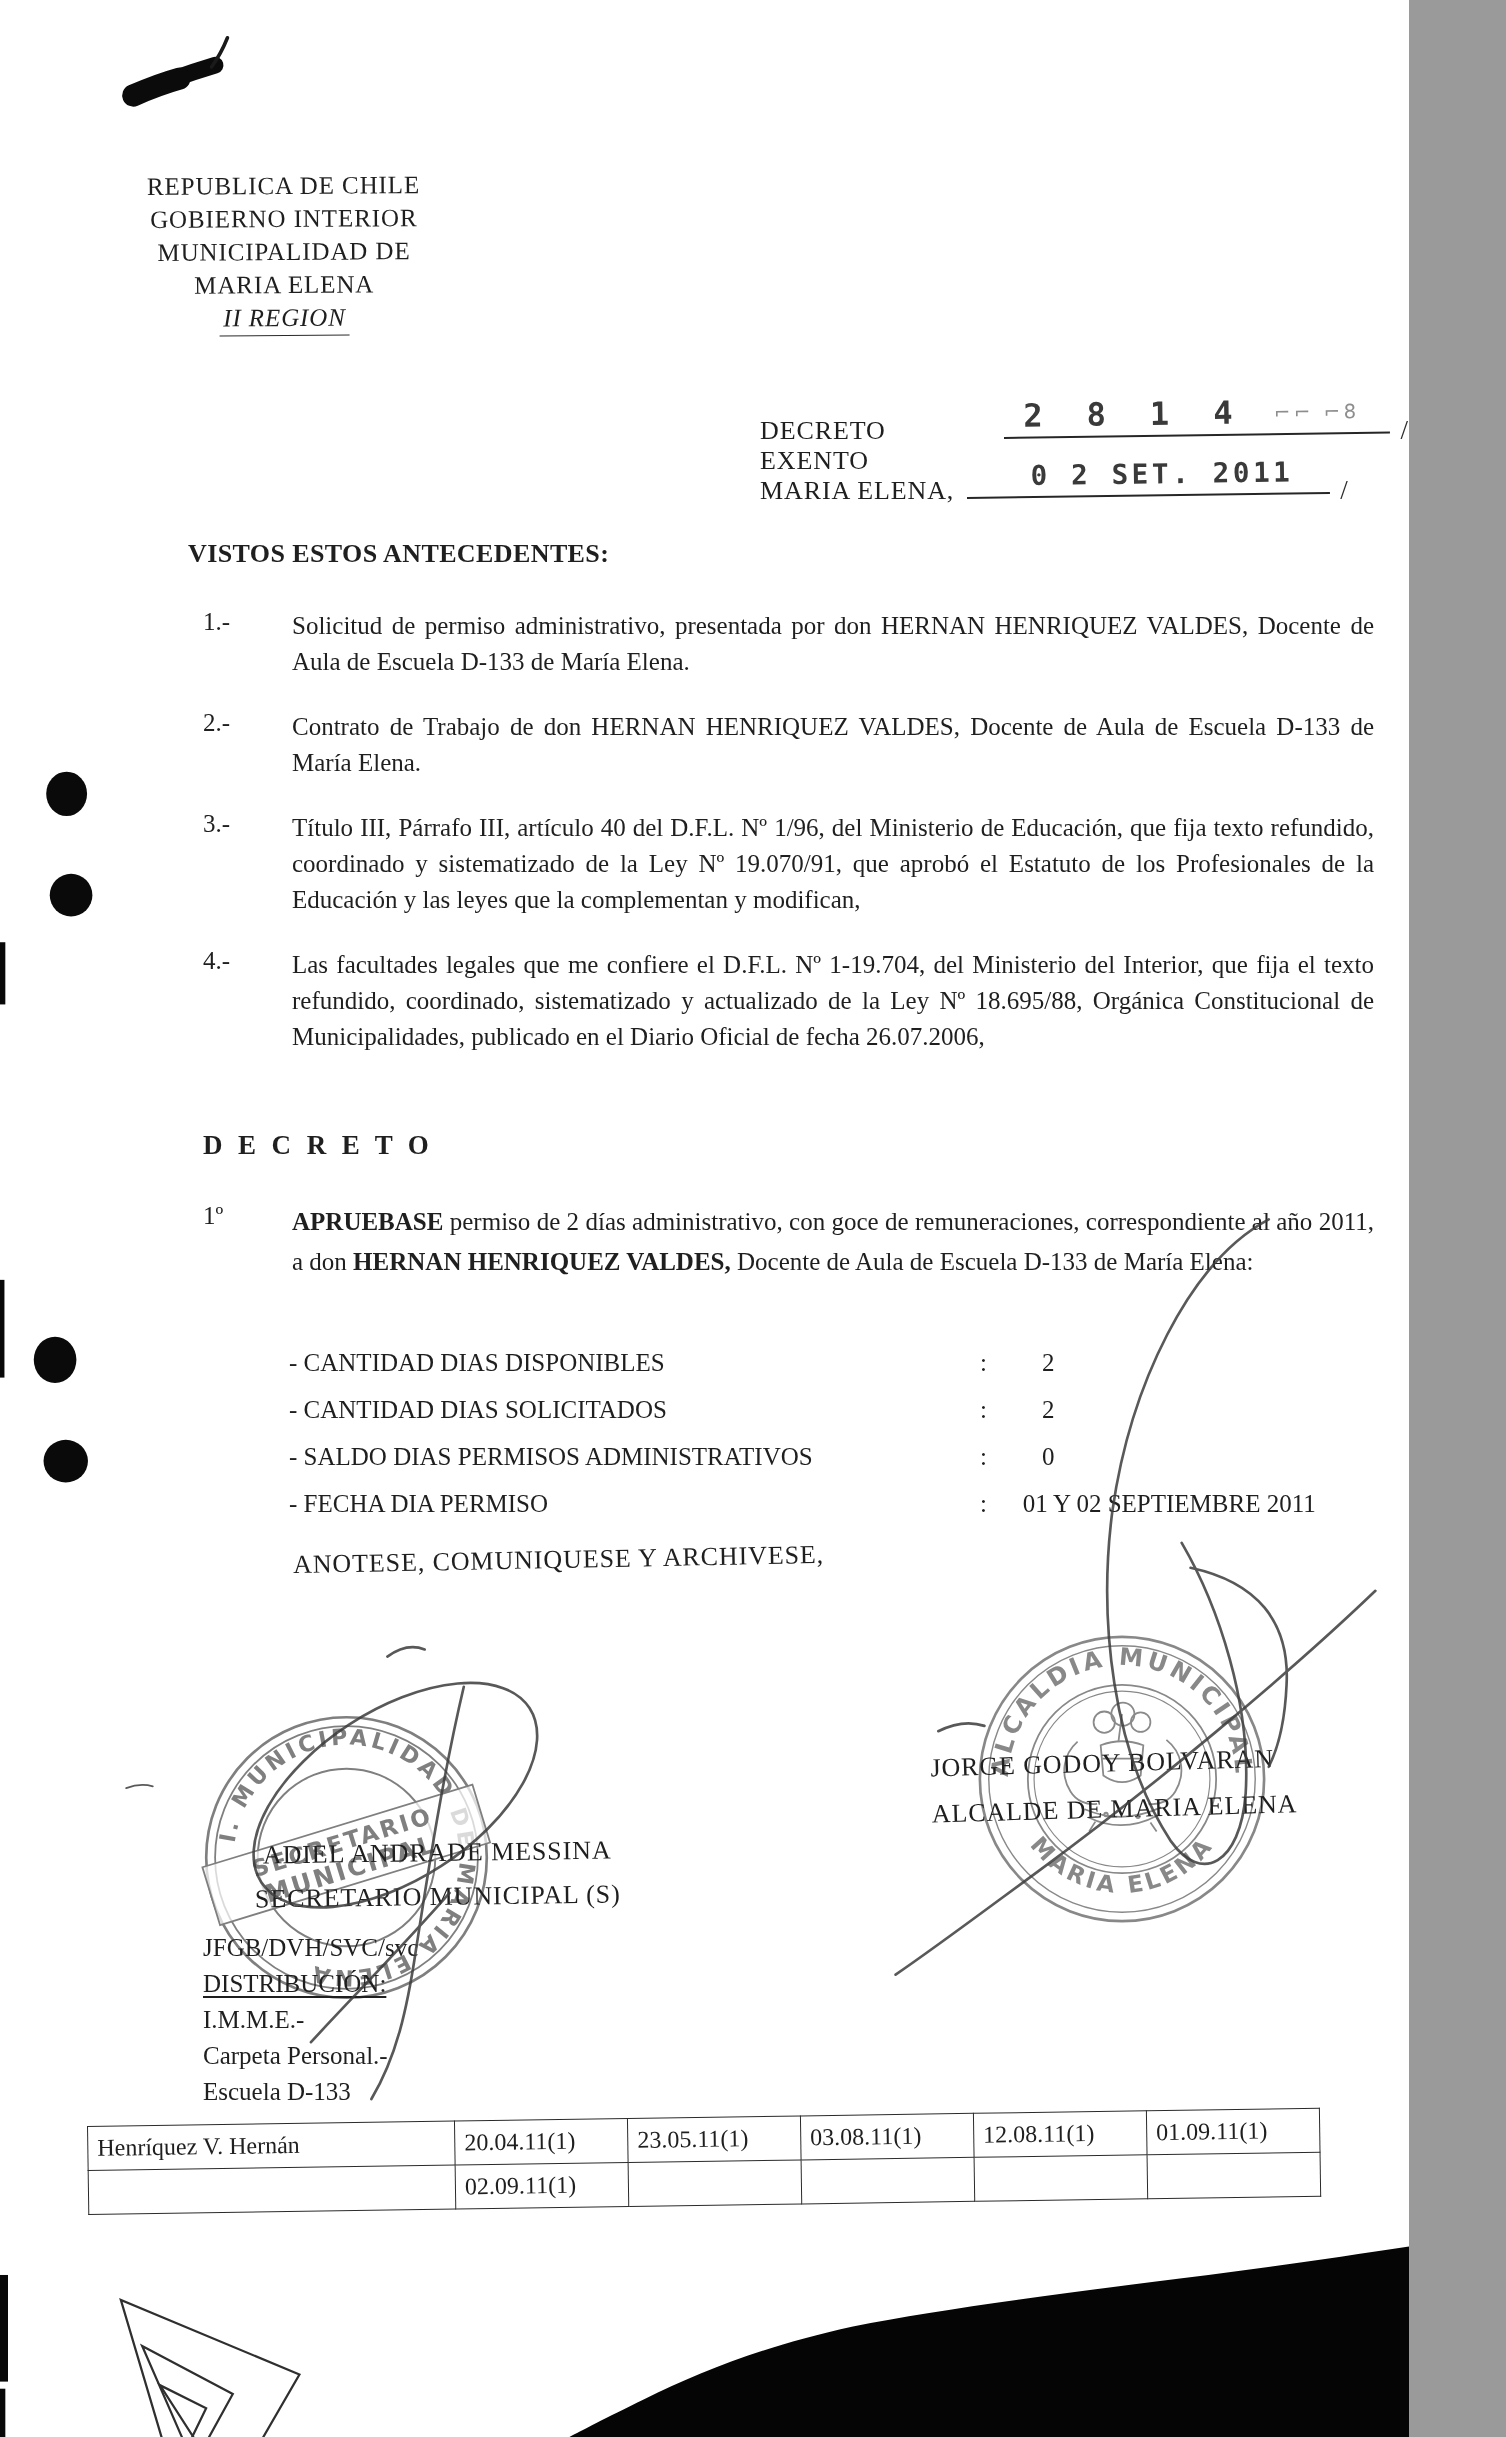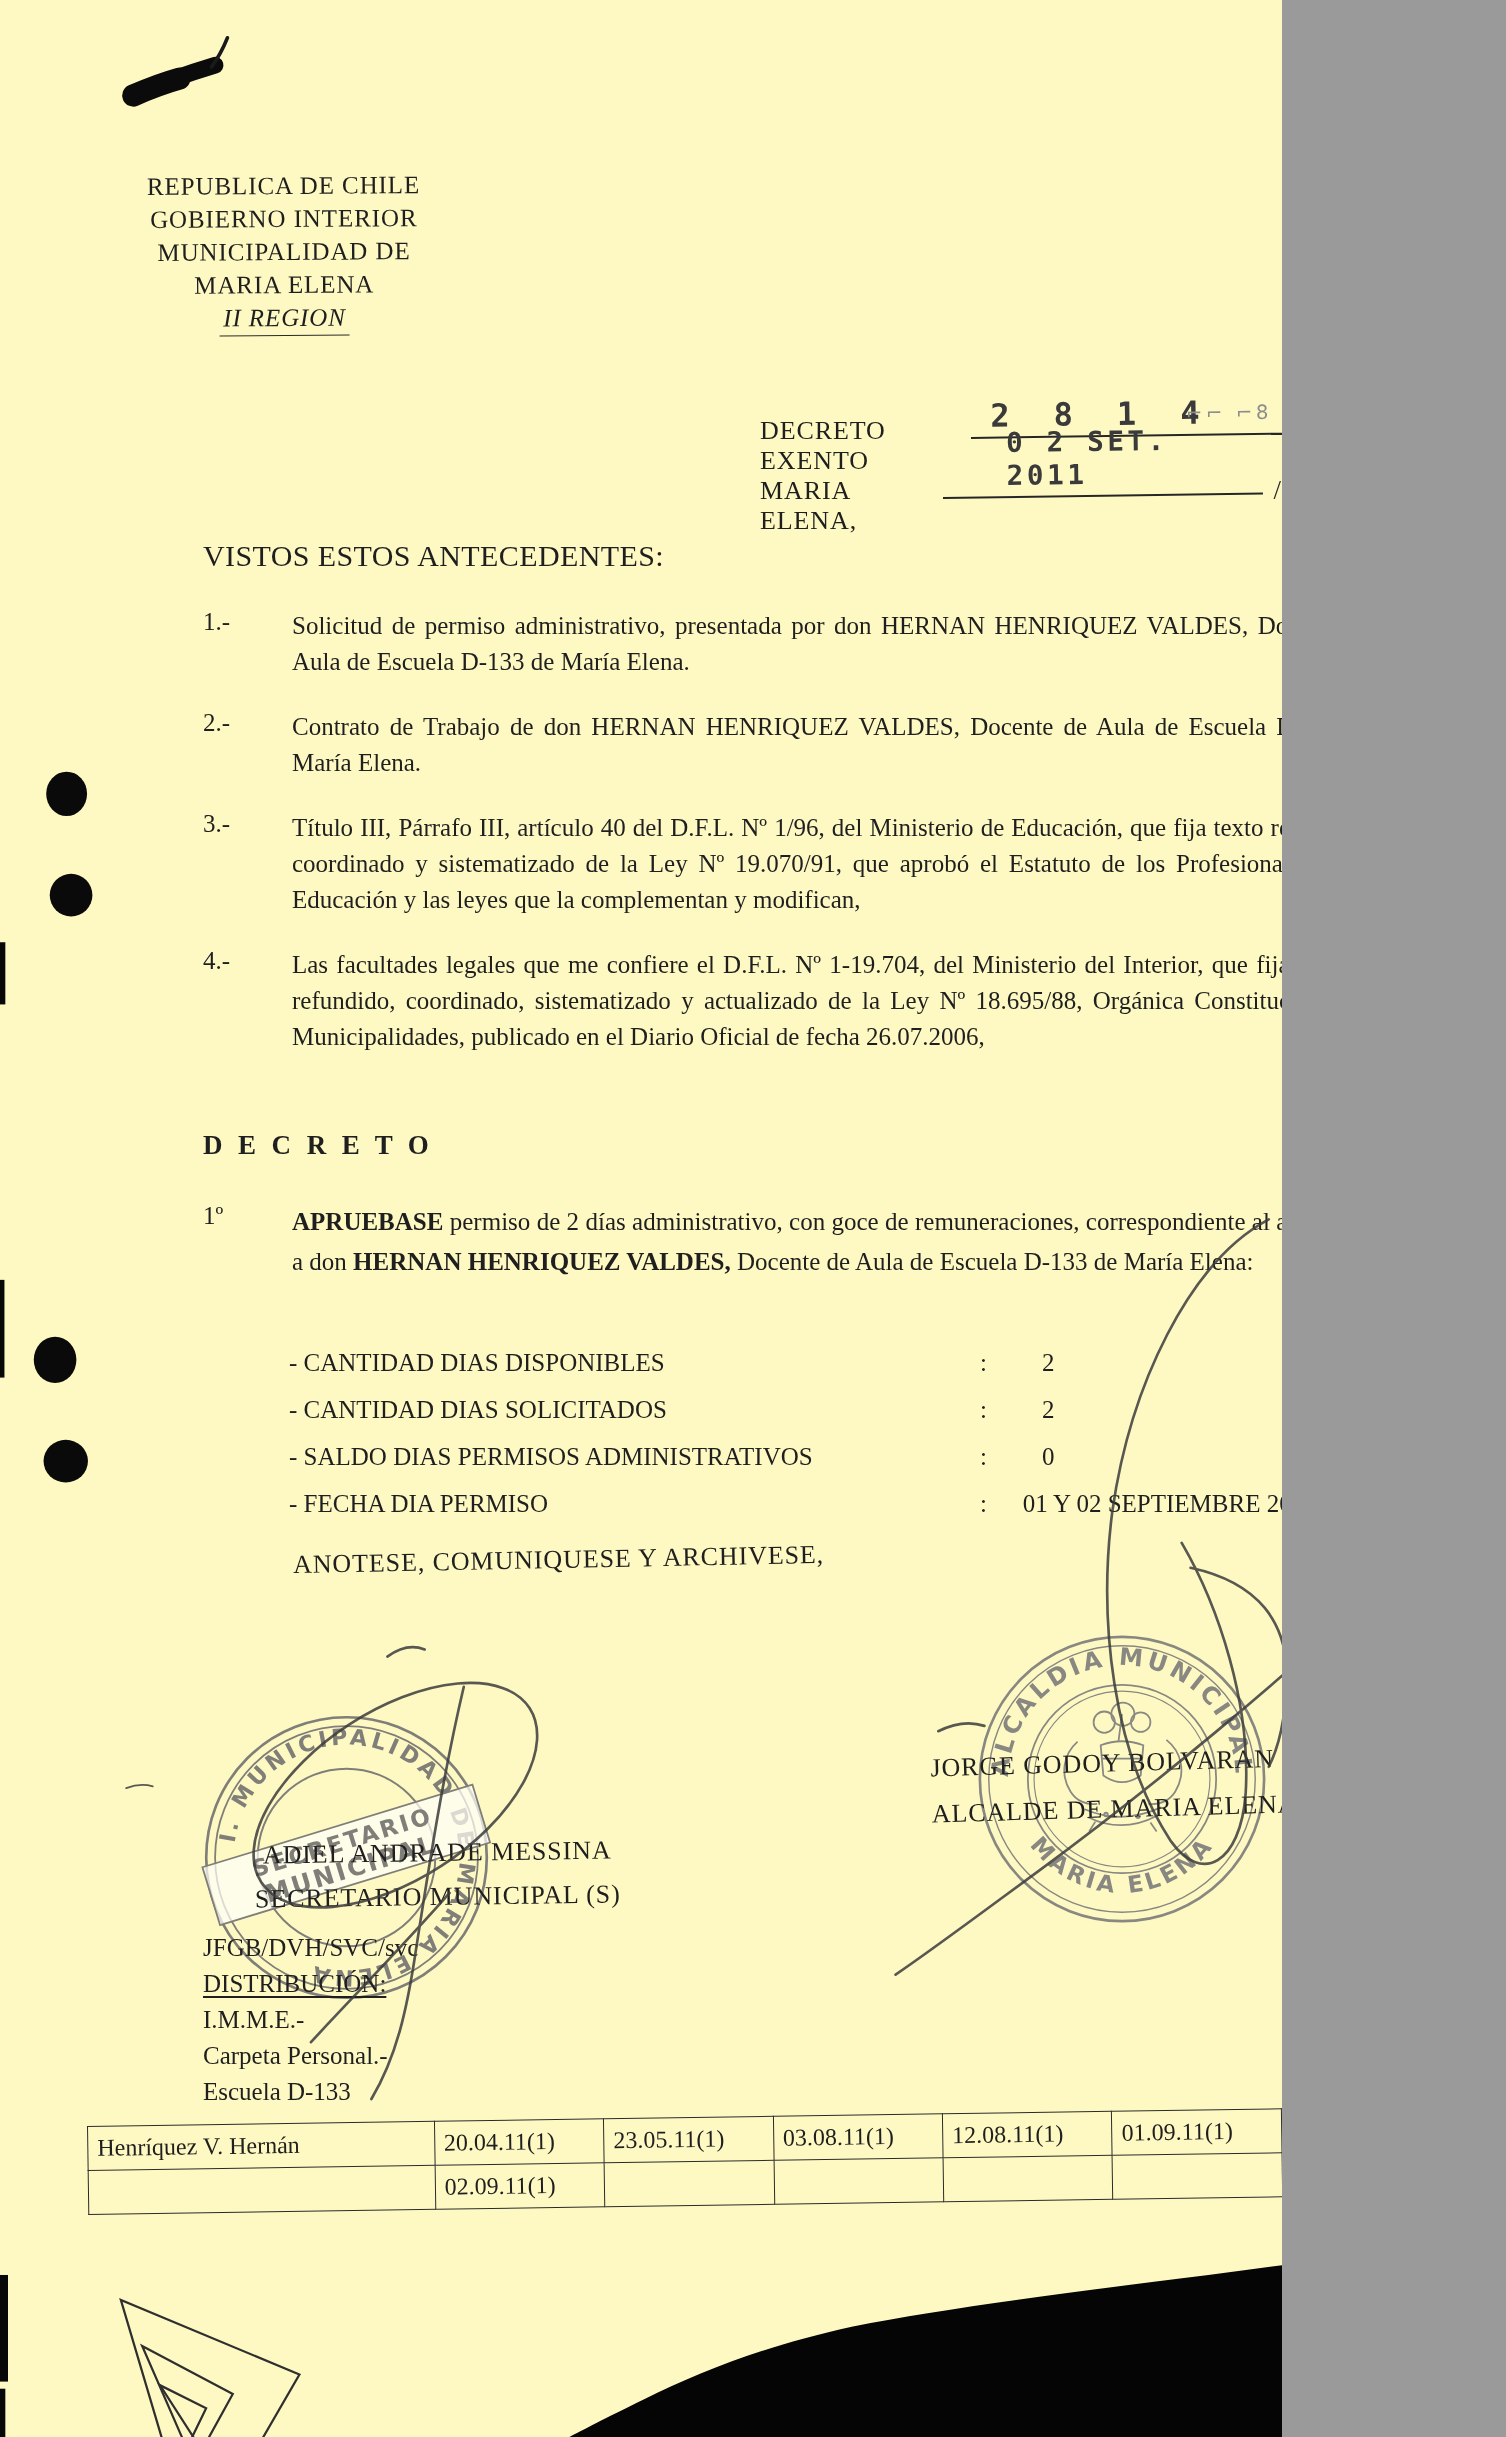--- a/index.html
+++ b/index.html
@@ -1,38 +1,38 @@
 <!DOCTYPE html>
 <html style="font-size:14.2px"><head>
 <meta charset="utf-8">
 <style>
   html,body{margin:0;padding:0;background:#9a9a9a;}
   .page{
-    position:relative;width:1282px;height:2438px;background:#fef9c3;
+    position:relative;width:1409px;height:2438px;background:#ffffff;
     overflow:hidden;font-family:"Liberation Serif",serif;color:#1f1f1f;
   }
   .abs{position:absolute;}
   
   #letterhead{left:124px;top:169px;width:320px;text-align:center;
     font-size:25px;line-height:33px;letter-spacing:0.9px;transform:rotate(-0.4deg);}
   #letterhead .region{display:inline-block;border-bottom:1.8px solid #2a2a2a;padding:0 3.6px 0.9px;font-style:italic;}
   
   .decree-row{display:flex;align-items:baseline;font-size:26px;letter-spacing:0.9px;}
   .fill-line{display:inline-block;position:relative;border-bottom:2.7px solid #262626;
     height:46px;margin-left:12.4px;transform:rotate(-0.8deg);transform-origin:left bottom;}
   #num-line .fill-line{width:404px;}
   #date-line .fill-line{width:363px;}
   .stamp-text{font-family:"DejaVu Sans Mono",monospace;font-weight:bold;color:#3a3a3a;}
   .num-val{position:absolute;left:19.6px;bottom:1.8px;font-size:32px;letter-spacing:12.4px;}
   .stamp-marks{position:absolute;right:30px;bottom:9px;font-size:19.6px;color:#8d8d8d;
     font-family:"DejaVu Sans",sans-serif;letter-spacing:3.6px;}
   .date-val{position:absolute;left:64px;bottom:3.6px;font-size:27.6px;letter-spacing:3.6px;}
   .slash{margin-left:10.7px;font-size:27px;color:#2c2c2c;}
   
-  #vistos-heading{left:203px;top:539px;font-size:30px;letter-spacing:0.4px;}
+  #vistos-heading{left:188px;top:539px;font-size:26px;letter-spacing:0.4px;font-weight:bold;}
   #vistos-items{left:203px;top:608px;width:1171px;}
   .v-item{display:flex;margin-bottom:29px;}
   .v-num{width:89px;flex:0 0 89px;font-size:25px;}
   .v-text{flex:1;font-size:25px;line-height:36px;text-align:justify;}
   
   #decreto-heading{left:203px;top:1130px;font-size:27px;font-weight:bold;letter-spacing:4.4px;}
   #aprueba{left:203px;top:1202px;width:1171px;display:flex;}
   #aprueba .v-text{line-height:40px;}
   .b{font-weight:bold;}
   

